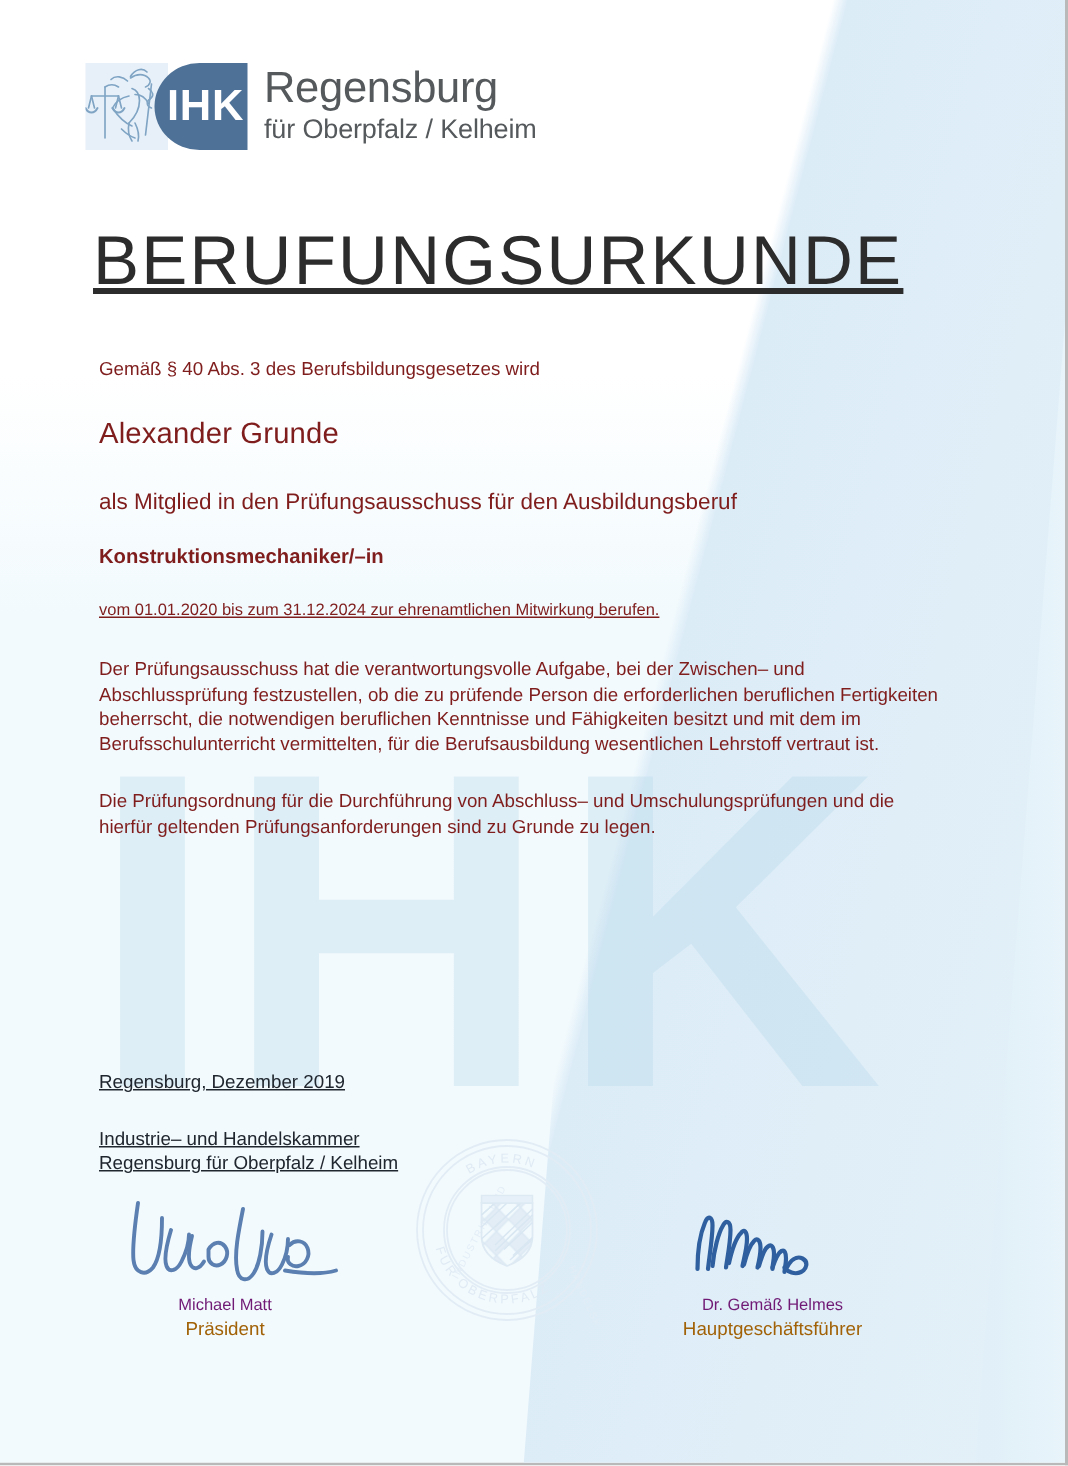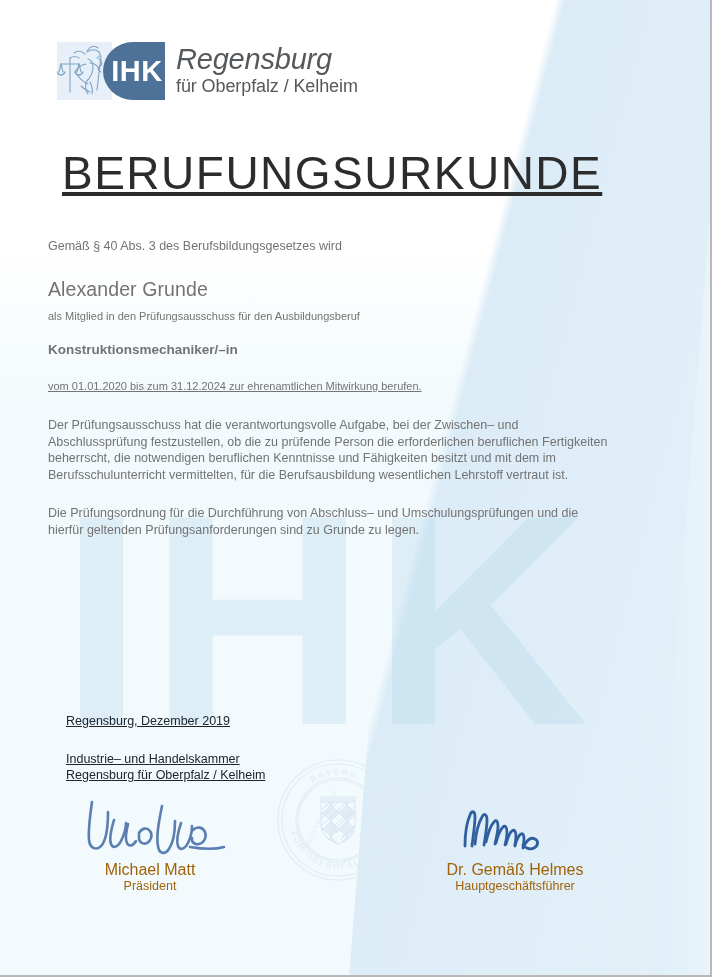--- a/index.html
+++ b/index.html
@@ -109,21 +109,20 @@
   }
   .logo-text {
     margin-left: 11px;
     padding-top: 1px;
   }
   .logo-title {
     font-size: 29px;
     color: #55595c;
     line-height: 32px;
     letter-spacing: -0.2px;
-    font-style: italic;
   }
   .logo-sub {
     font-size: 18px;
     color: #55595c;
     line-height: 16px;
     margin-top: 3px;
     letter-spacing: -0.1px;
   }
 
   
@@ -133,37 +132,37 @@
     top: 146px;
     font-size: 46px;
     letter-spacing: 1.5px;
     color: #2c2c2c;
     white-space: nowrap;
     text-decoration: underline;
   }
 
   .content {
     position: absolute;
-    left: 48px;
+    left: 66px;
     top: 238px;
     width: 590px;
-    color: #737373;
+    color: #7f1d1d;
   }
   .line-small {
     font-size: 12.5px;
     line-height: 17px;
   }
   .recipient {
     font-size: 19.5px;
     margin-top: 23px;
     letter-spacing: 0.1px;
   }
   .role-intro {
-    font-size: 11px;
-    margin-top: 9px;
+    font-size: 15px;
+    margin-top: 25px;
   }
   .profession {
     font-size: 13.5px;
     font-weight: bold;
     margin-top: 20px;
   }
   .term {
     font-size: 11px;
     margin-top: 23px;
     text-decoration: underline;
@@ -212,22 +211,22 @@
     width: 220px;
   }
   .sig-left  { left: 40px;  top: 790px; }
   .sig-right { left: 405px; top: 790px; }
   .sig-ink {
     height: 72px;
     display: block;
     margin: 0 auto;
   }
   .sig-name {
-    font-size: 16px;
-    color: #a16207;
+    font-size: 11px;
+    color: #701a75;
     line-height: 16px;
   }
   .sig-role {
     font-size: 12.5px;
     color: #a16207;
     line-height: 16px;
   }
 </style>
 </head>
 <body>

